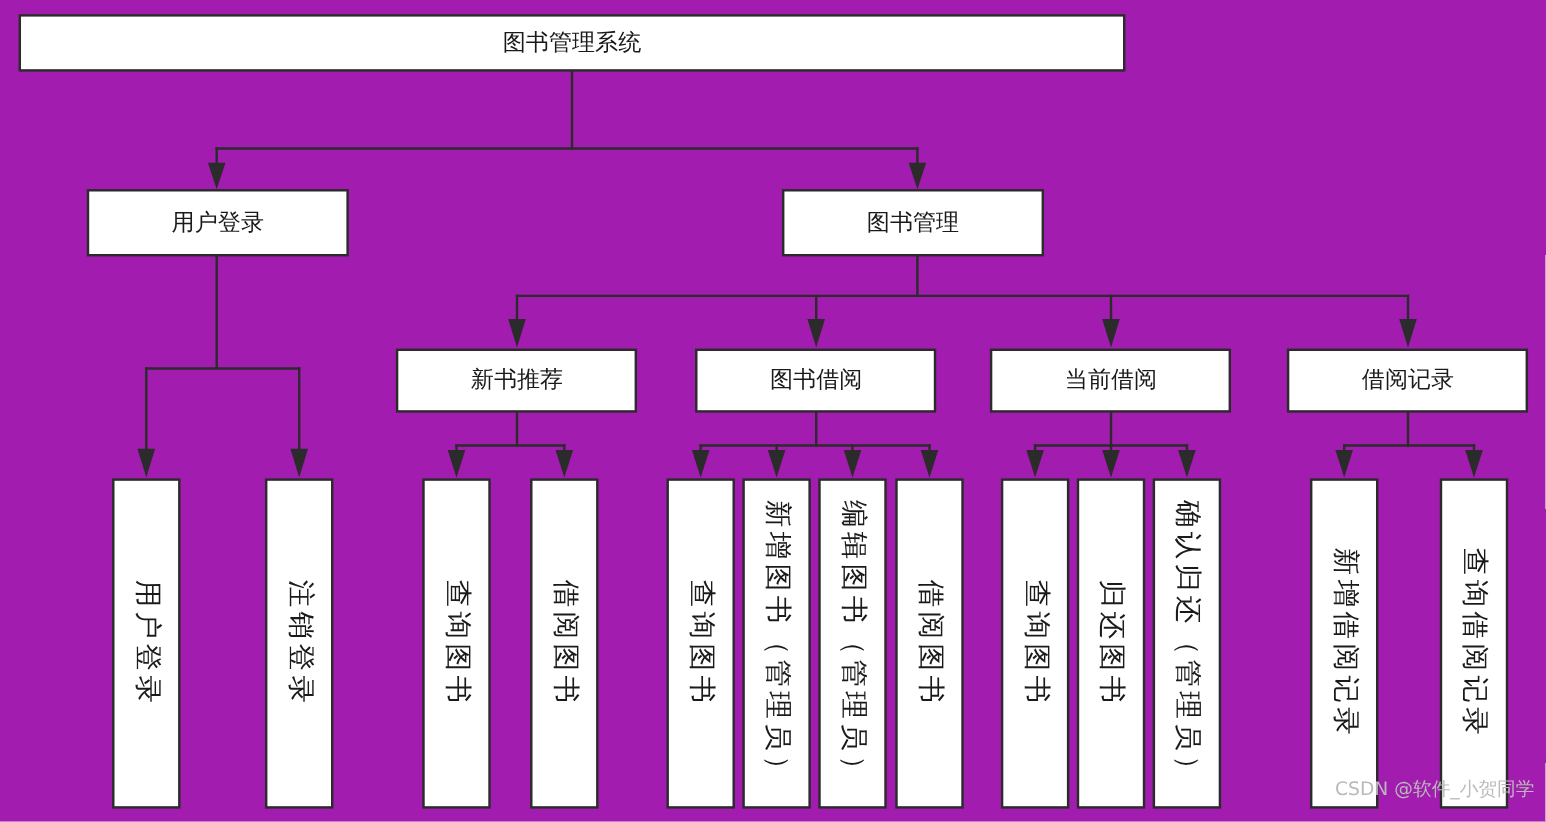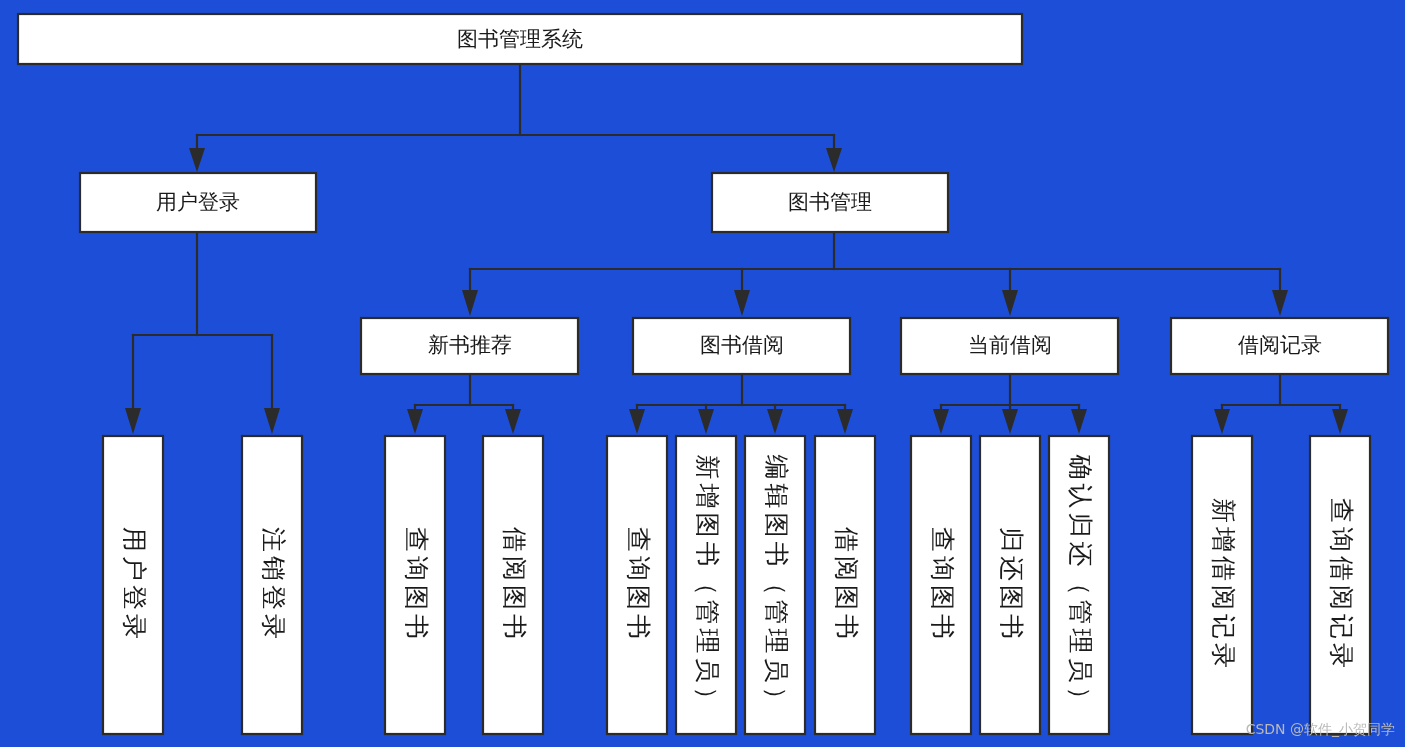--- a/index.html
+++ b/index.html
@@ -8,21 +8,21 @@
     padding: 0;
     background: #ffffff;
   }
   body {
     font-family: "DejaVu Sans", "Liberation Sans", sans-serif;
   }
   #diagram-root {
     position: relative;
     width: 1405px;
     height: 747px;
-    background: #1d4ed8;
+    background: #a21caf;
     overflow: hidden;
   }
   svg.flow {
     position: absolute;
     left: 0;
     top: 0;
     width: 1405px;
     height: 747px;
   }
   .node-rect {
@@ -51,23 +51,23 @@
     fill: none;
     stroke-linecap: square;
   }
   .arrow-head {
     fill: #2b2b2b;
     stroke: none;
   }
   .watermark {
     position: absolute;
     right: 10px;
-    bottom: 8px;
-    font-family: "DejaVu Sans", "Liberation Sans", sans-serif;
-    font-size: 14px;
+    bottom: 18px;
+    font-family: "DejaVu Sans", "Liberation Sans", sans-serif;
+    font-size: 17px;
     color: #b9b9b9;
     white-space: nowrap;
     pointer-events: none;
   }
 </style>
 </head>
 <body>
 
 <div id="diagram-root">
 

